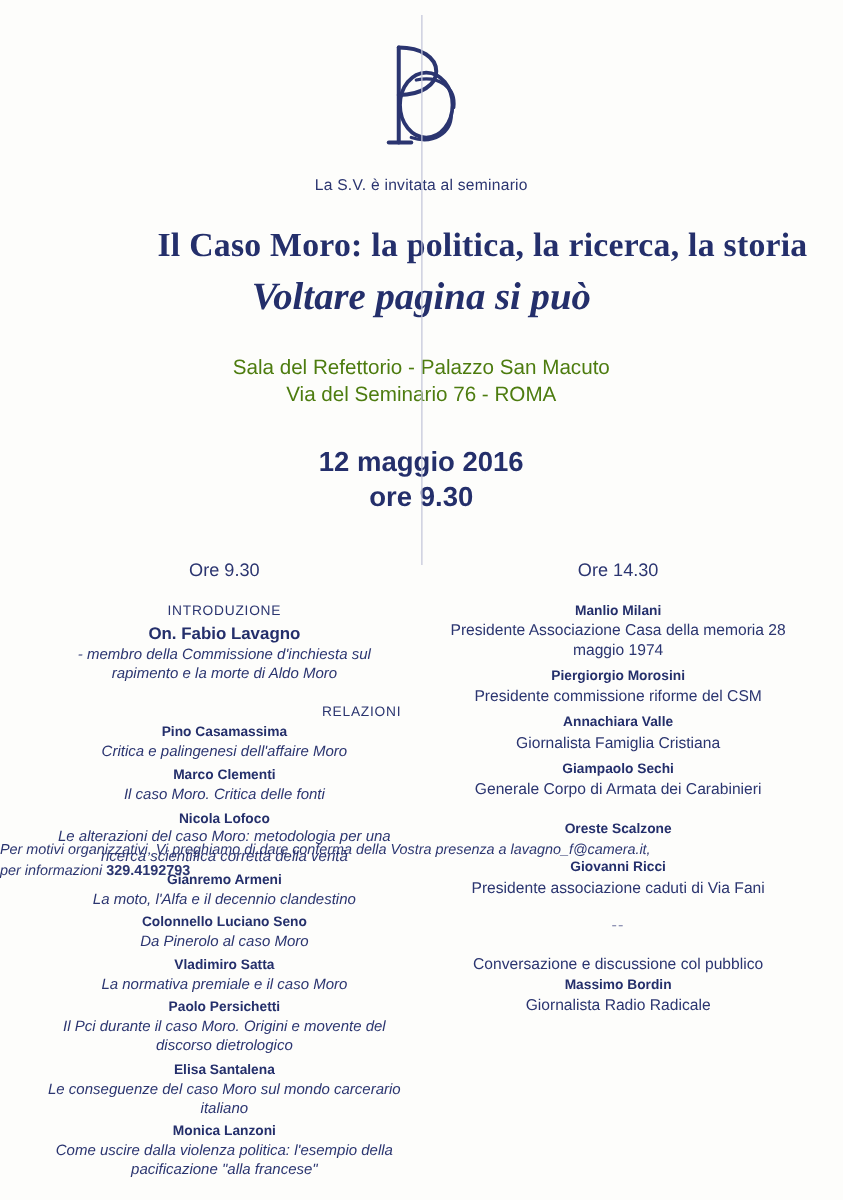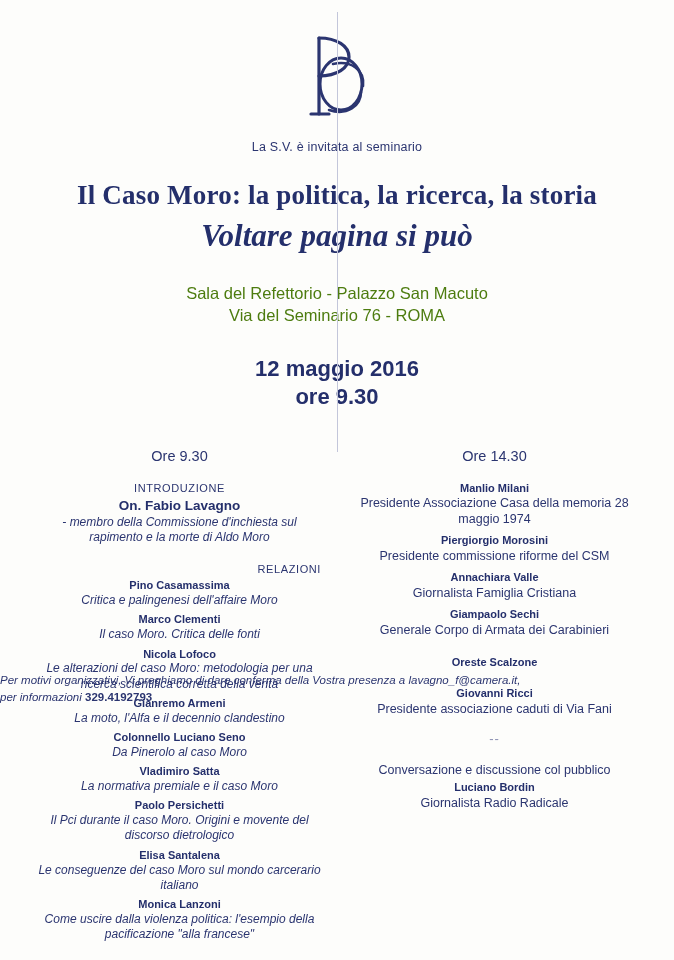--- a/index.html
+++ b/index.html
@@ -37,21 +37,21 @@
   .invite-line {
     text-align: center;
     font-size: 12.5px;
     letter-spacing: .2px;
     color: #2b3570;
     margin-top: 14px;
   }
 
   
   .main-title {
-    text-align: center;
+    text-align: right;
     font-family: "Liberation Serif", serif;
     font-size: 27px;
     font-weight: 700;
     color: #242f6b;
     margin-top: 26px;
     letter-spacing: .2px;
   }
   .sub-title {
     text-align: center;
     font-family: "Liberation Serif", serif;
@@ -287,21 +287,21 @@
       </div>
       <div class="entry-right" style="margin-top:18px">
         <div class="name">Giovanni Ricci</div>
         <div class="role">Presidente associazione caduti di Via Fani</div>
       </div>
 
       <div class="sep-dash">--</div>
 
       <div class="closing">
         <div>Conversazione e discussione col pubblico</div>
-        <div class="name">Luciano Bordin</div>
+        <div class="name">Massimo Bordin</div>
         <div>Giornalista Radio Radicale</div>
       </div>
     </div>
   </div>
 
   <div class="footer">
     <div>Per motivi organizzativi, Vi preghiamo di dare conferma della Vostra presenza a lavagno_f@camera.it,</div>
     <div>
       <span>per informazioni </span><b>329.4192793</b>
     </div>

